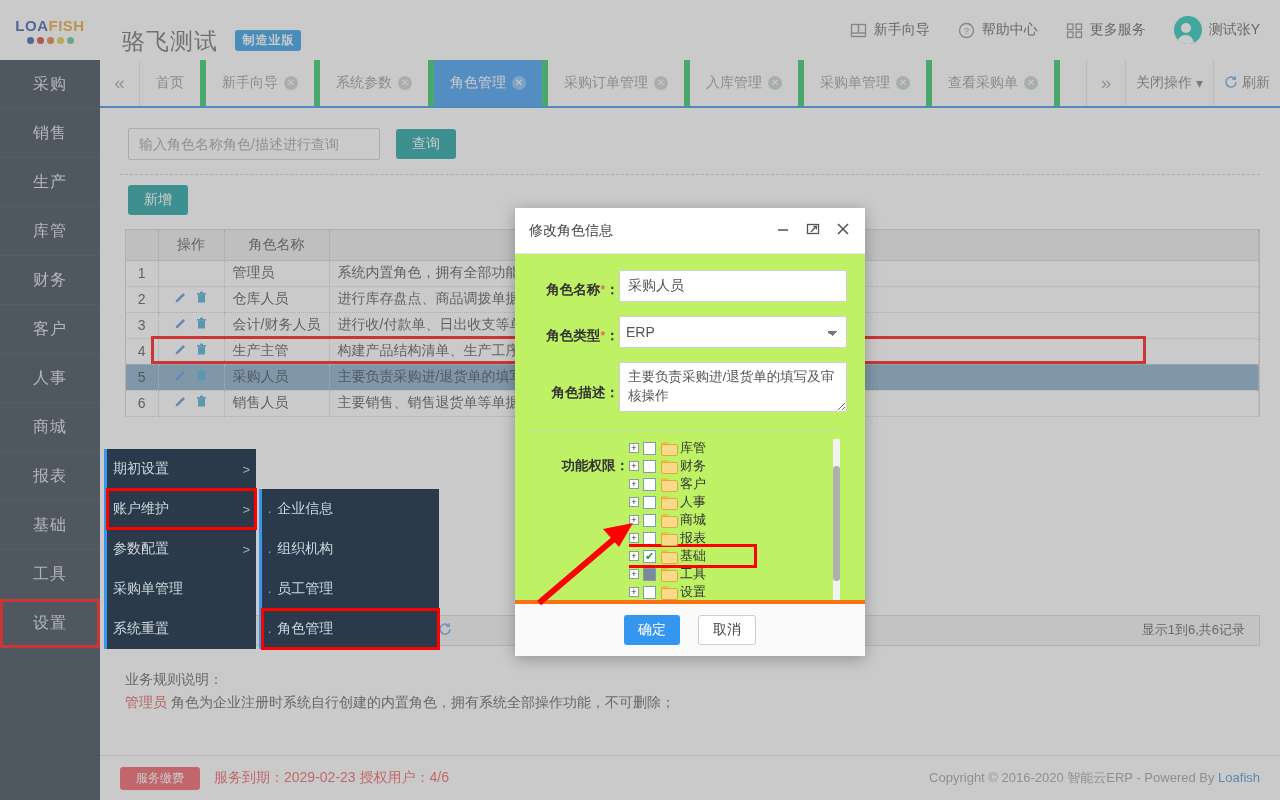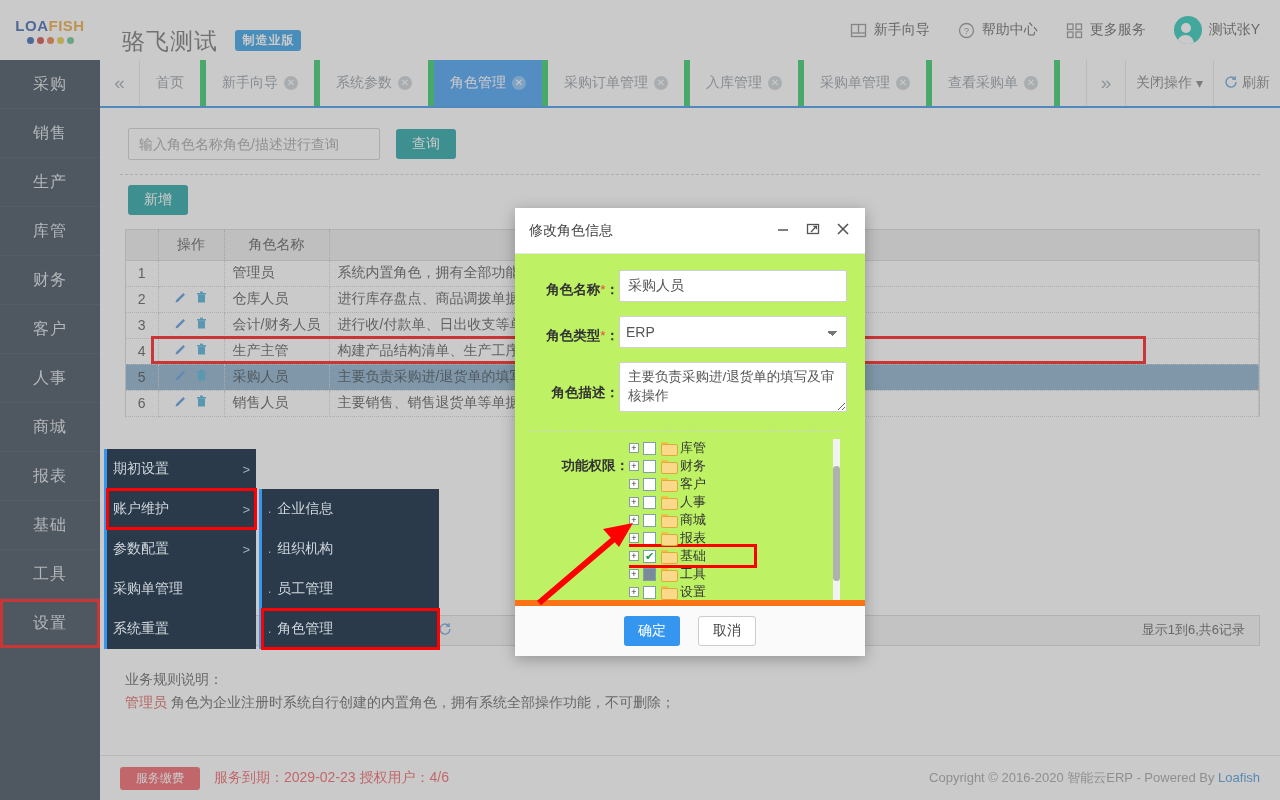--- a/index.html
+++ b/index.html
@@ -261,21 +261,21 @@
   .tree-scroll {
     position: absolute; right: 7px; top: 27px; width: 7px; height: 115px;
     background: #b0b0b0; border-radius: 4px;
   }
   .tree-scroll-track {
     position: absolute; right: 7px; top: 0; width: 7px; height: 162px;
     background: #f2f2f2;
   }
   .modal-foot {
     position: absolute; left: 0; bottom: 0; width: 100%; height: 56px;
-    border-top: 6px solid #f97316; background: #fafafa;
+    border-top: 4px solid #f97316; background: #fafafa;
     display: flex; align-items: center; justify-content: center; gap: 18px;
   }
   .btn-primary {
     background: #3596ef; color: #fff; border: none; width: 56px; height: 30px;
     font-size: 14px; border-radius: 3px; cursor: pointer; font-family: inherit;
   }
   .btn-default {
     background: #fff; color: #444; border: 1px solid #ccc; width: 58px;
     height: 30px; font-size: 14px; border-radius: 3px; cursor: pointer;
     font-family: inherit;

